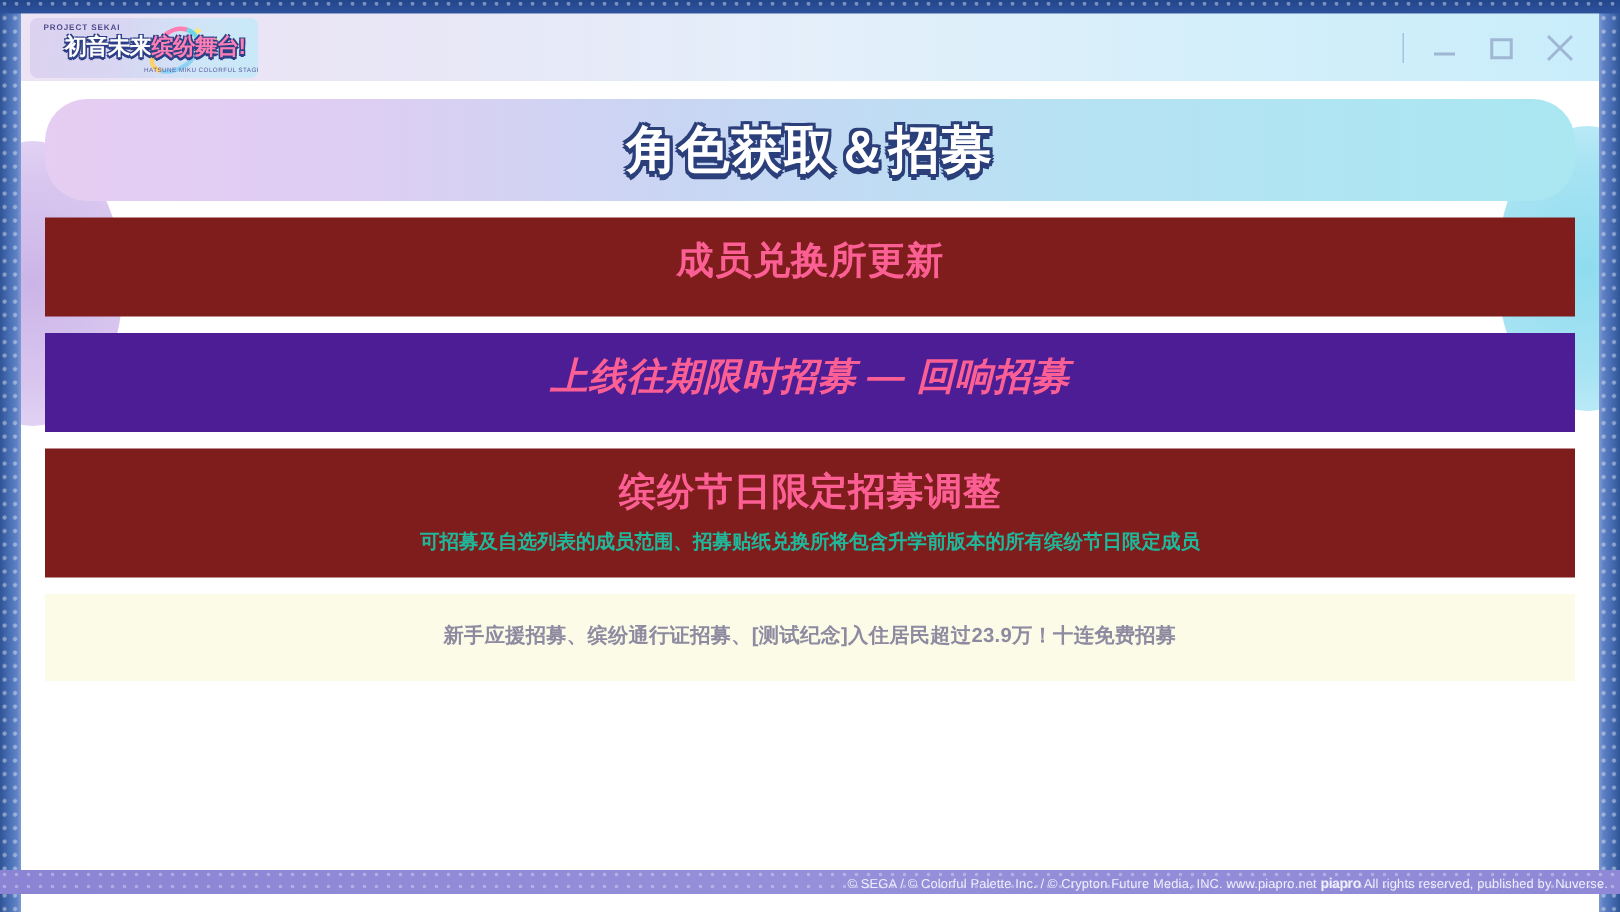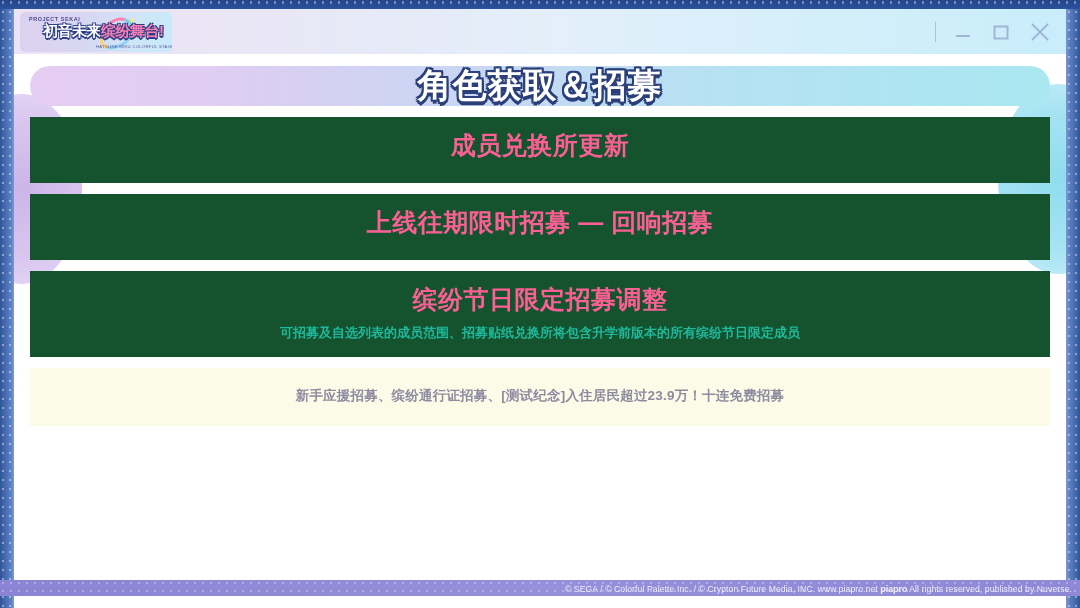--- a/index.html
+++ b/index.html
@@ -88,41 +88,41 @@
     background:#ffffff; overflow:hidden; z-index:4;
   }
   .blob { position:absolute; border-radius:50%; filter:blur(.3px); }
   #blob-l { width:120px; height:190px; left:-52px; top:40px;
             background:radial-gradient(circle,#cbb5e8 0%,#d9c6ef 60%,#e6d9f6 100%); }
   #blob-r { width:120px; height:190px; right:-52px; top:30px;
             background:radial-gradient(circle,#8fdcef 0%,#a6e3f3 60%,#c6edf8 100%); }
 
   
   #banner {
-    position:relative; margin:12px 16px 0; height:40px; border-radius:28px;
+    position:relative; margin:12px 16px 0; height:68px; border-radius:28px;
     background:linear-gradient(90deg,#e6cdf2 0%,#dfcdf3 18%,#c9d6f3 42%,#b6e2f3 68%,#a9e7f1 100%);
     display:flex; align-items:center; justify-content:center; z-index:2;
   }
   #banner-title {
     font-size:34px; font-weight:bold; color:#fff; letter-spacing:1px;
     text-shadow:
       -2px -2px 0 #2b3f7a, 2px -2px 0 #2b3f7a,
       -2px  2px 0 #2b3f7a, 2px  2px 0 #2b3f7a,
       -2px  0   0 #2b3f7a, 2px  0   0 #2b3f7a,
        0   -2px 0 #2b3f7a, 0    2px 0 #2b3f7a,
        0    4px 0 #2b3f7a;
   }
 
   
   .section {
     position:relative; margin:11px 16px 0; padding:12px 10px 14px;
     text-align:center; z-index:2;
   }
-  .sec-cyan   { background:#14532d; }
-  .sec-yellow { background:#14532d; }
+  .sec-cyan   { background:#7f1d1d; }
+  .sec-yellow { background:#4c1d95;font-style:italic; }
   .sec-h {
     font-size:25px; font-weight:bold; color:#fb5f94; letter-spacing:.5px;
     margin-bottom:7px;
   }
   .sec-line {
     font-size:19.5px; font-weight:bold; color:#1fb89b; letter-spacing:.4px;
     line-height:1.55;
   }
   .sec-line.wide { font-size:13px; letter-spacing:0; }
 

